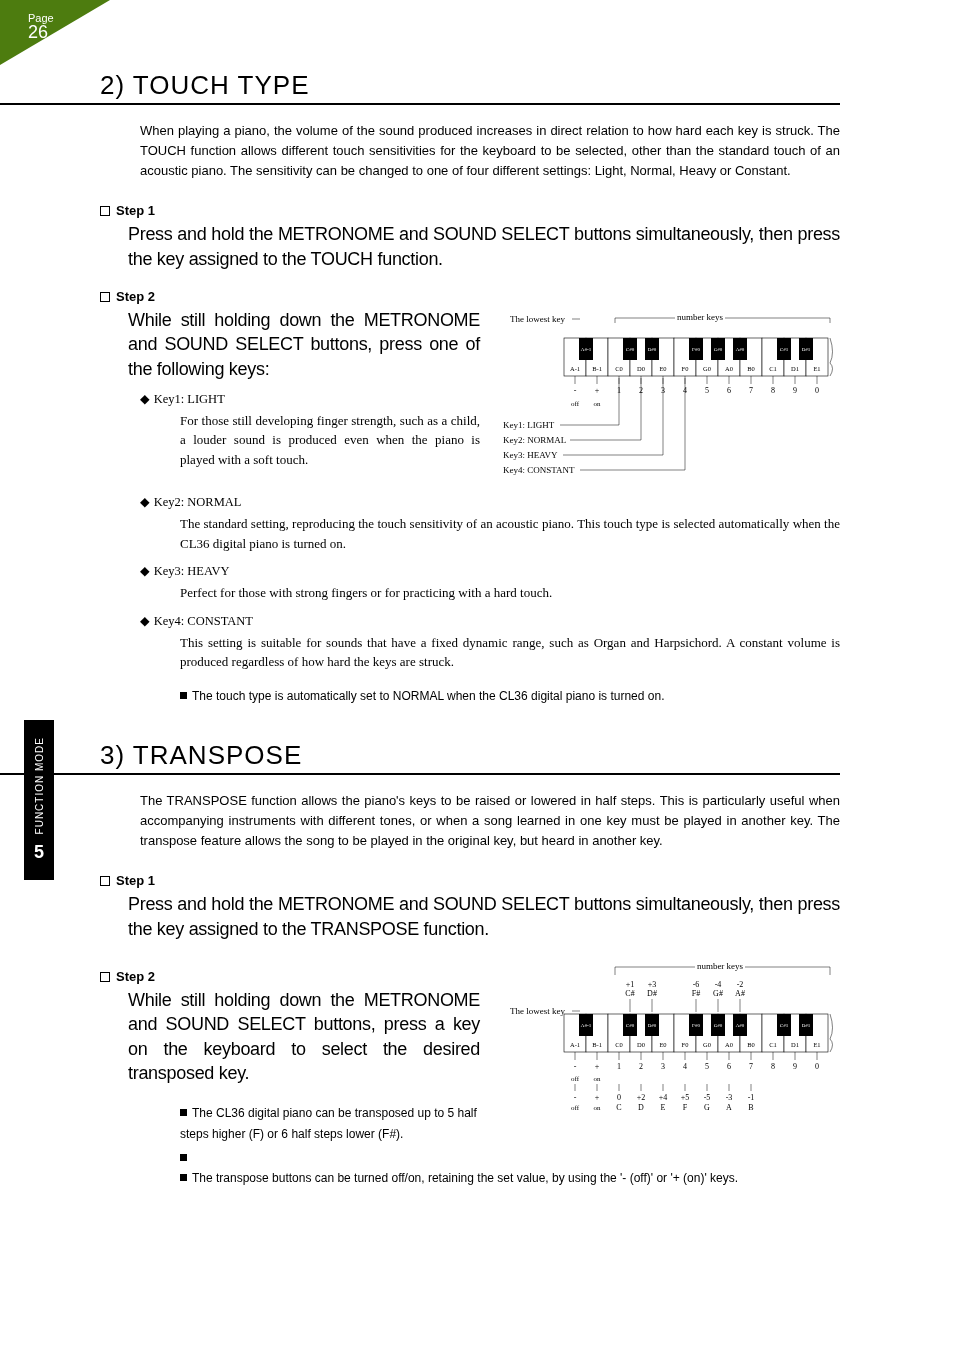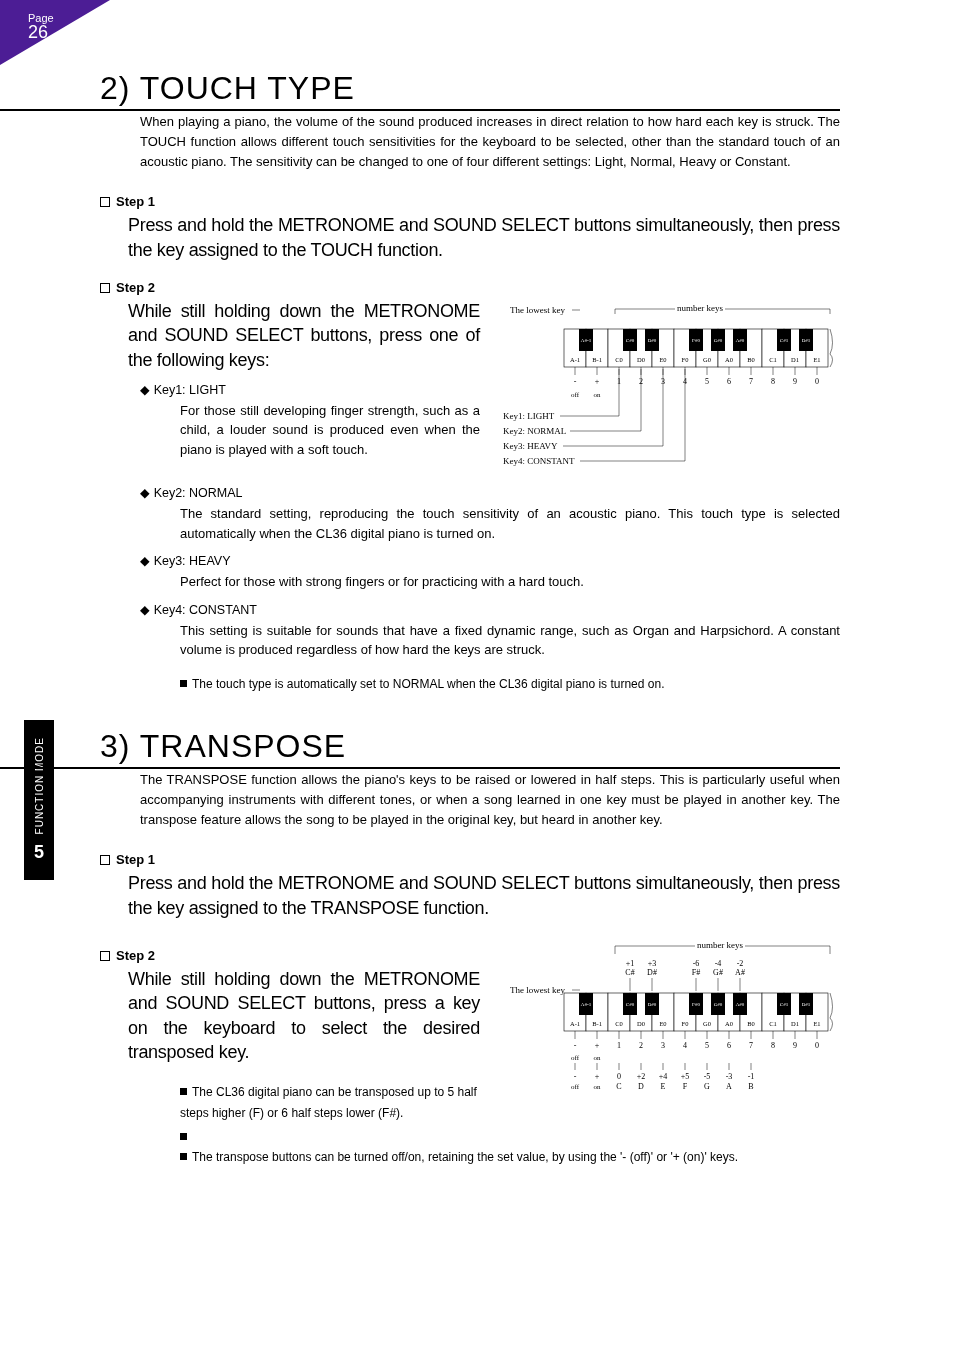--- a/index.html
+++ b/index.html
@@ -9,21 +9,21 @@
     height: 1350px;
     background: #fff;
     color: #000;
     position: relative;
     font-size: 13px;
   }
   .page-tab {
     position: absolute;
     top: 0; left: 0;
     width: 110px; height: 65px;
-    background: #4c1d95;
+    background: #4d7c0f;
     color: #fff;
     clip-path: polygon(0 0, 100% 0, 0 100%);
     padding: 12px 0 0 28px;
     font-size: 11px;
   }
   .page-tab .num { font-size: 18px; display:block; margin-top:-2px;}
   .side-tab {
     position: absolute;
     left: 24px; top: 720px;
     width: 30px; height: 160px;
@@ -33,26 +33,26 @@
     font-size: 10px;
   }
   .side-tab .chap { font-size: 18px; font-weight: bold; margin-top: 8px;}
   .side-tab .vert { writing-mode: vertical-rl; transform: rotate(180deg); letter-spacing: 1px;}
   .content {
     position: absolute;
     left: 100px; top: 70px;
     width: 740px;
   }
   h1.section {
-    font-size: 32px;
+    font-size: 26px;
     font-weight: normal;
     letter-spacing: 1px;
     border-bottom: 2px solid #000;
     padding-bottom: 2px;
-    margin-bottom: 1px;
+    margin-bottom: 16px;
     position: relative;
   }
   h1.section::before {
     content:"";
     position:absolute;
     left:-100px; bottom:-2px;
     width:100px; border-bottom:2px solid #000;
   }
   .intro { font-size: 13px; line-height: 1.55; margin: 0 0 22px 40px; text-align: justify;}
   .step-label { font-size: 13px; margin: 10px 0 4px 0; font-weight: bold;}
@@ -62,21 +62,21 @@
     font-family: Helvetica, Arial, sans-serif;
     font-stretch: condensed;
     letter-spacing: -0.3px;
     line-height: 1.35;
     margin: 0 0 18px 28px;
     text-align: justify;
   }
   .two-col { display: flex; gap: 20px; align-items:flex-start;}
   .two-col .left { flex: 1; }
   .two-col .right { width: 340px; flex-shrink:0; }
-  .key-block { margin: 8px 0 10px 40px; }
+  .key-block { margin: 8px 0 10px 40px; font-family: Liberation Serif, serif; }
   .key-title { font-size: 12.5px; margin-bottom: 4px;}
   .key-title .diamond { display:inline-block; margin-right:4px;}
   .key-desc { font-size: 13px; line-height: 1.5; text-align: justify; margin-left: 40px;}
   .notes { margin: 14px 0 0 80px; font-size: 12px; line-height: 1.7;}
   .notes .sq { display:inline-block; width:7px; height:7px; background:#000; margin-right:5px; vertical-align:1px;}
   .section-gap { height: 34px; }
   svg.kbd { font-family: 'Times New Roman', serif; }
   .kbd-label { font-size: 9px; }
   .kbd-small { font-size: 7px; }
 </style>

